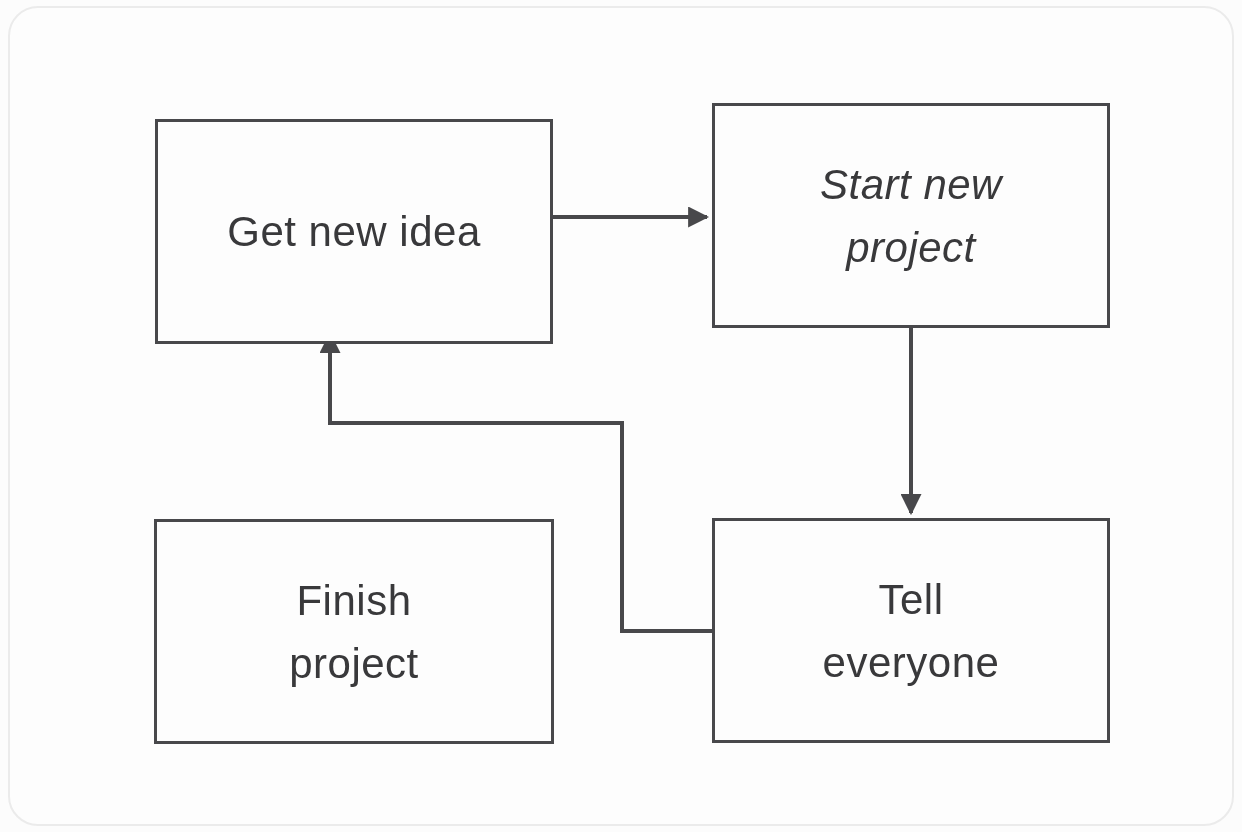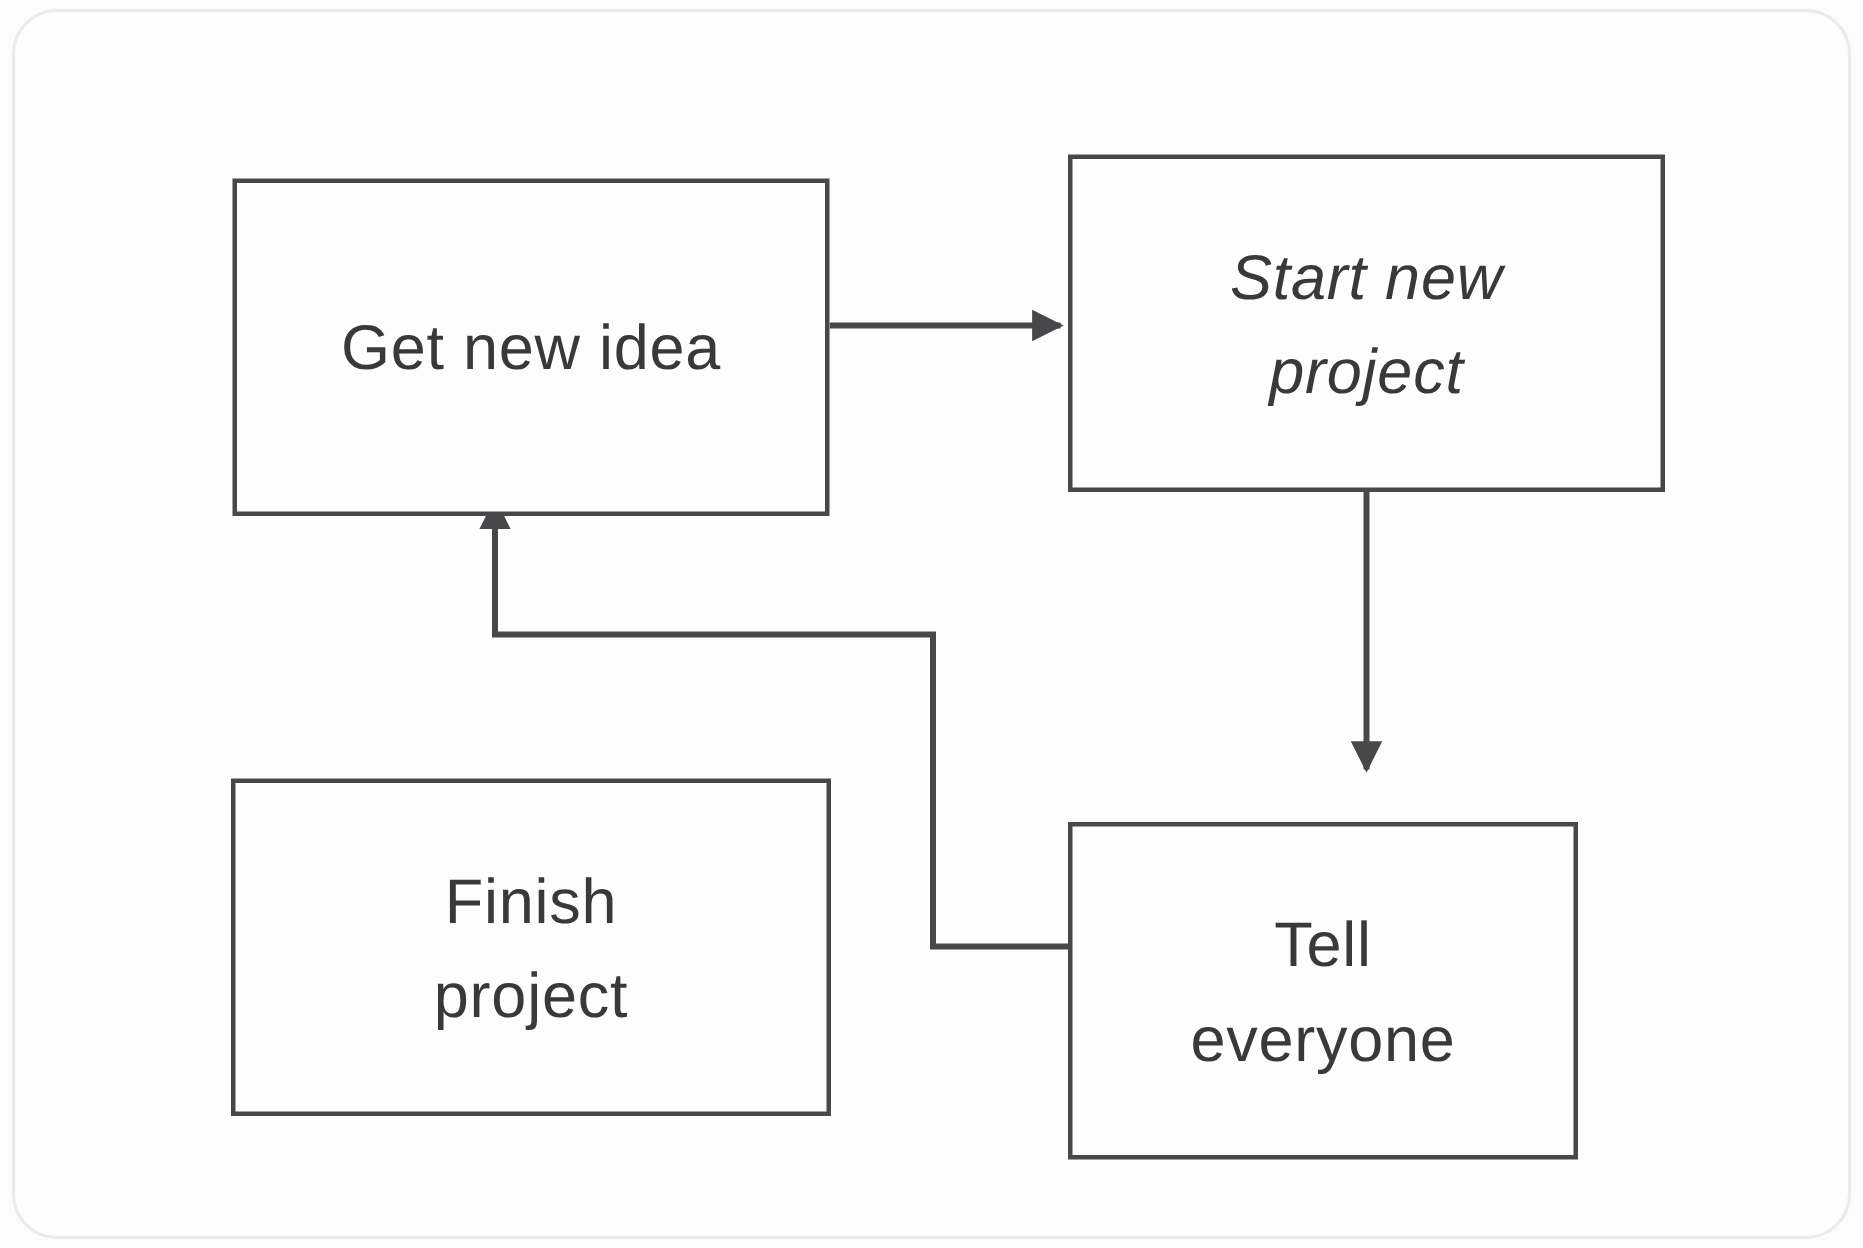--- a/index.html
+++ b/index.html
@@ -40,21 +40,21 @@
     font-size: 42px;
     line-height: 1.5;
     color: #39393b;
     text-align: center;
     white-space: pre-line;
     letter-spacing: 0.5px;
   }
   #node-get-new-idea   { left: 155px; top: 103px; width: 398px; height: 225px; margin-top: 16px; }
   #node-start-new-project { left: 712px; top: 103px; width: 398px; height: 225px; font-style: italic; }
   #node-finish-project { left: 154px; top: 519px; width: 400px; height: 225px; }
-  #node-tell-everyone  { left: 712px; top: 548px; width: 340px; height: 225px; justify-content: center; }
+  #node-tell-everyone  { left: 712px; top: 518px; width: 398px; height: 225px; justify-content: center; }
   .edges-layer {
     position: absolute;
     left: 0;
     top: 0;
     width: 1242px;
     height: 832px;
     z-index: 1;
   }
   .edge {
     fill: none;

